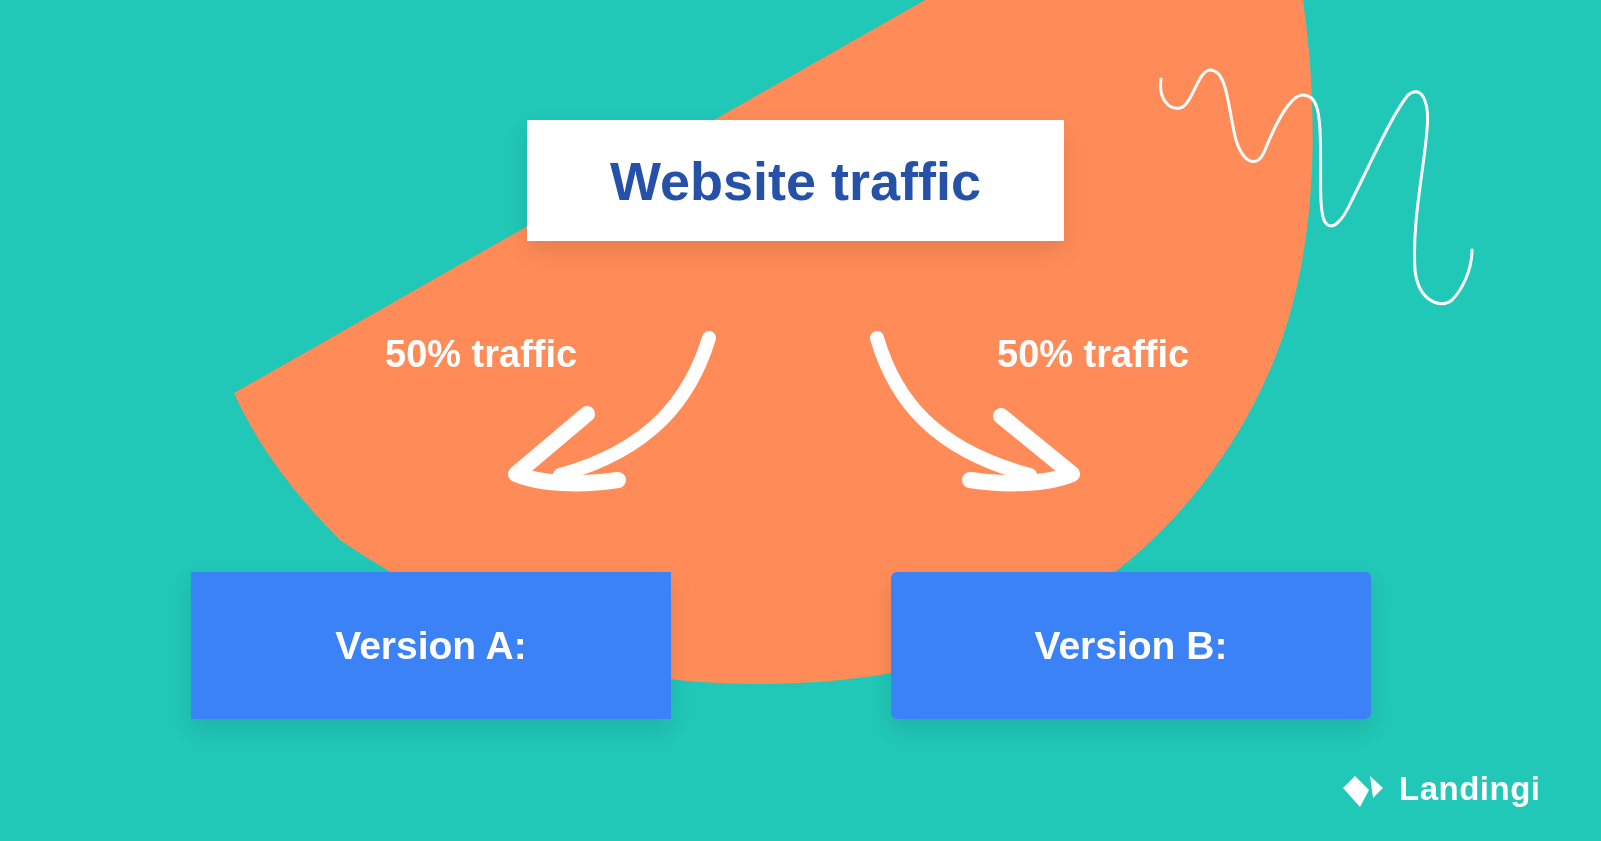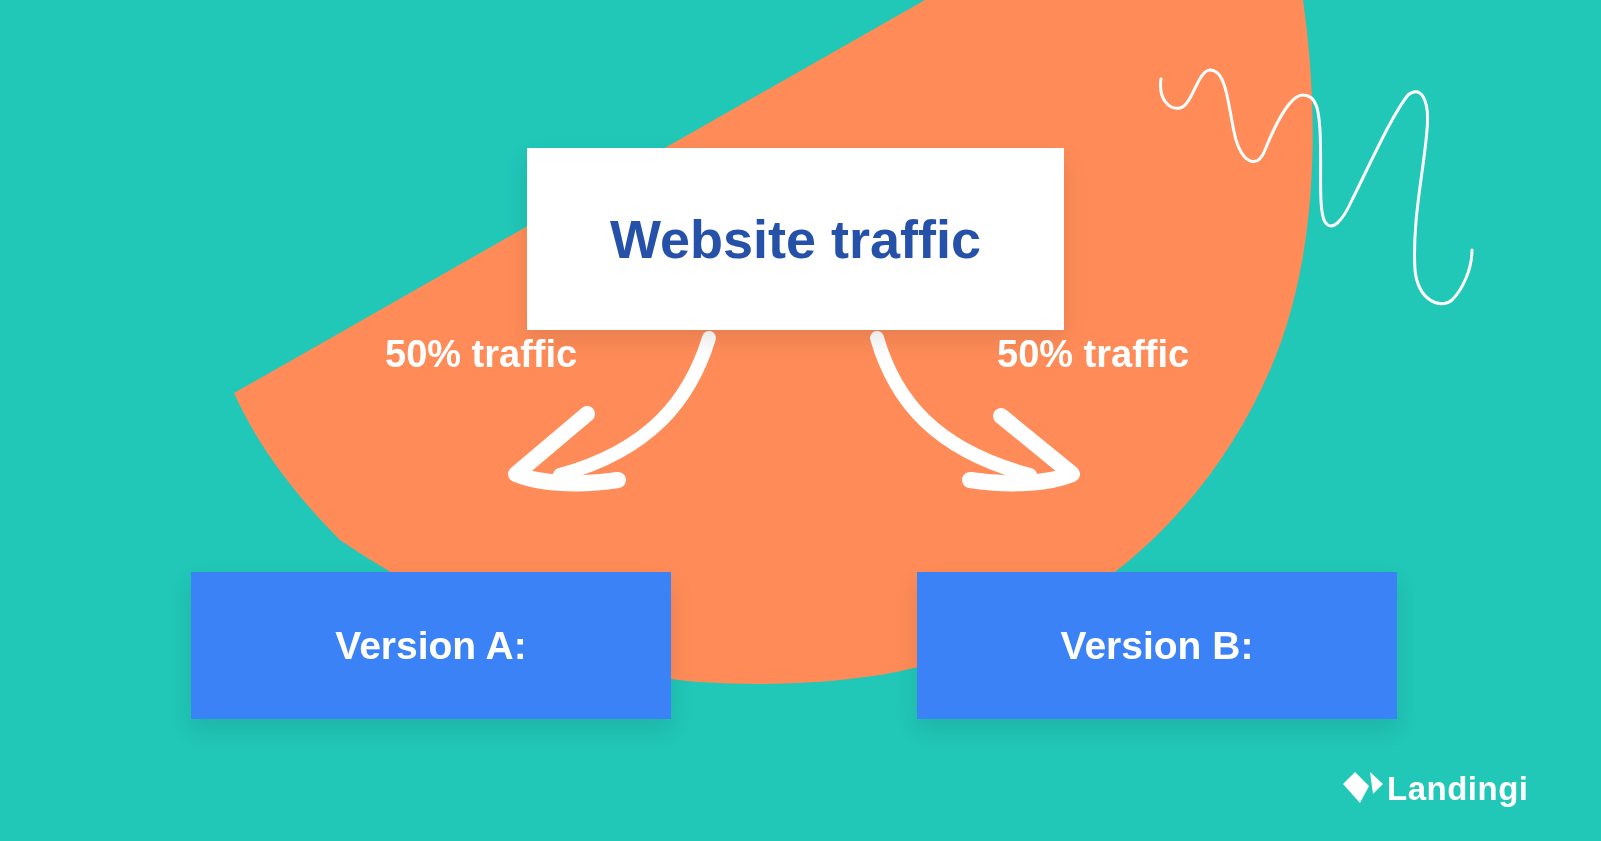--- a/index.html
+++ b/index.html
@@ -10,43 +10,42 @@
       position: relative;
     }
     .bg-svg { position: absolute; left: 0; top: 0; width: 1601px; height: 841px; }
     .box {
       position: absolute;
       display: flex; flex-direction: column; align-items: center; justify-content: center;
       text-align: center;
       box-shadow: 0 10px 22px rgba(0,0,0,0.10);
     }
     .top-box {
-      left: 527px; top: 120px; width: 537px; height: 182px;
+      left: 527px; top: 120px; width: 537px; height: 121px;
       background: #FFFFFF;
-      margin-top: 28px;
     }
     .top-title {
       color: #2651A9; font-weight: 700; font-size: 54px; letter-spacing: 0px;
     }
     .variant-box {
       top: 572px; width: 480px; height: 147px;
       background: #3b82f6; color: #FFFFFF;
     }
     .variant-a { left: 191px; }
-    .variant-b { left: 917px; }
+    .variant-b { left: 891px; border-radius: 6px; }
     .variant-name { font-weight: 700; font-size: 39px; line-height: 48px; }
     .variant-rate { font-weight: 400; font-size: 39px; line-height: 48px; }
     .split-label {
       position: absolute; color: #FFFFFF; font-weight: 700; font-size: 38px; text-align: center;
     }
     .split-left { left: 385px; top: 333px; }
     .split-right { left: 997px; top: 333px; }
     .logo {
       position: absolute; left: 1343px; top: 770px;
-      display: flex; align-items: flex-start; color: #FFFFFF;
+      display: flex; align-items: flex-end; gap: 12px; color: #FFFFFF;
     }
     .logo-text { font-weight: 700; font-size: 33px; letter-spacing: 0.5px; }
   </style>
 </head>
 <body>
 
 <svg class="bg-svg" viewBox="0 0 1601 841" xmlns="http://www.w3.org/2000/svg">
 
   <path d="M 234 393 L 925 0 L 1303 0
            C 1320 120, 1318 260, 1270 370

